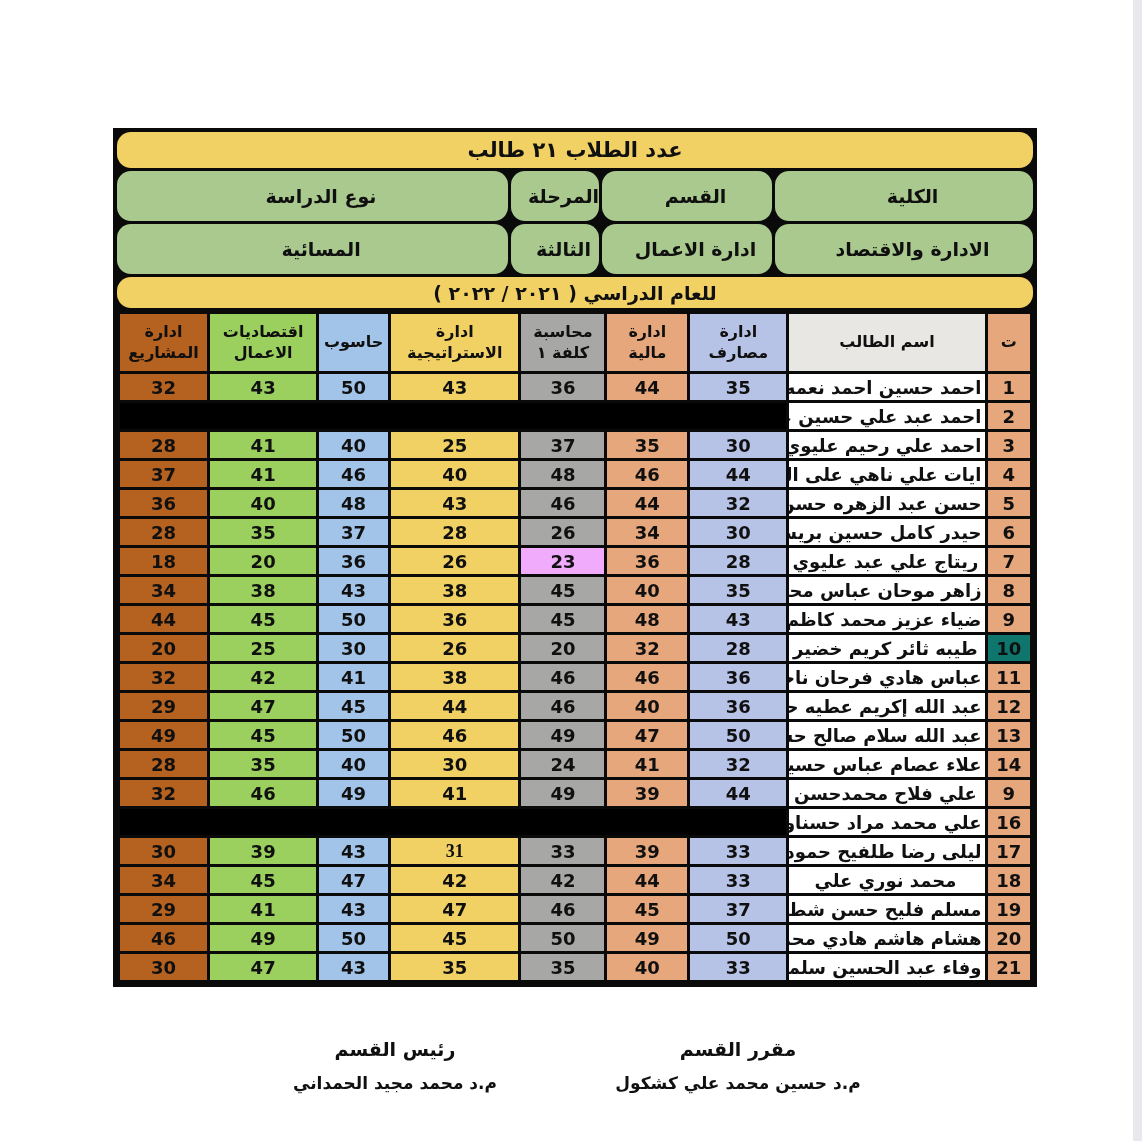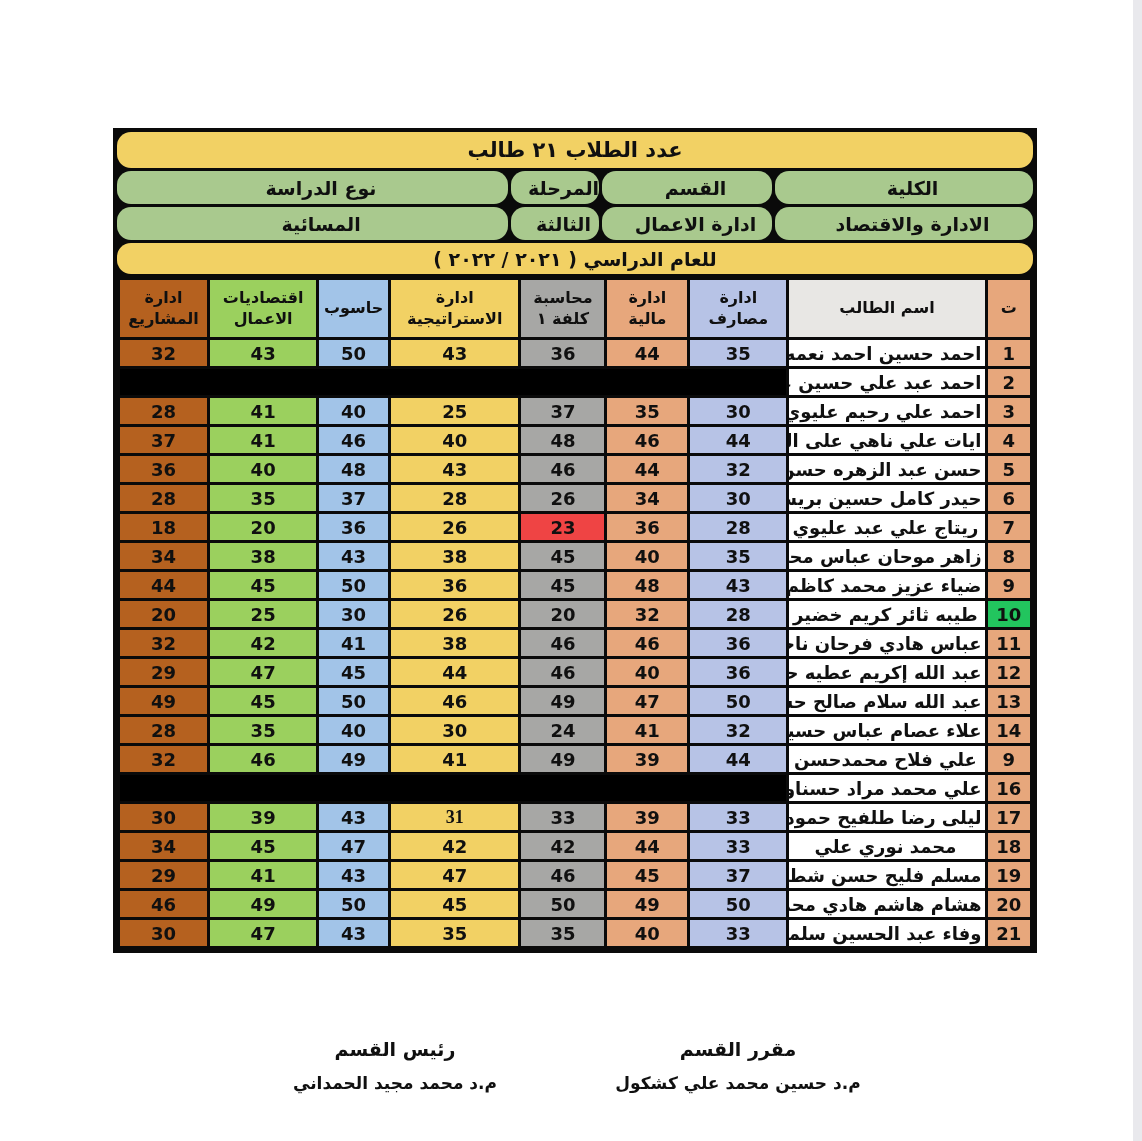--- a/index.html
+++ b/index.html
@@ -10,21 +10,21 @@
   .photo-edge { position:absolute; right:0; top:0; width:9px; height:100%;
                 background:#e9e9ed; }
 
   .sheet { position:absolute; left:113px; top:128px; width:924px;
            background:#0a0a0a; padding:4px; direction:rtl; }
 
   .band { display:flex; gap:3px; margin-bottom:3px; }
   .bcell { display:flex; align-items:center; justify-content:center;
            font-size:19px; text-align:center;border-radius:14px; }
   .band-title .bcell  { height:36px; flex:1; background:#f2d164; font-size:21px; }
-  .band-labels .bcell, .band-values .bcell { height:33px; background:#a9c98e;padding-left:17px; }
+  .band-labels .bcell, .band-values .bcell { height:50px; background:#a9c98e;padding-left:17px; }
   .band-year .bcell   { height:31px; flex:1; background:#f2d164; }
   .w-college { width:258px; }
   .w-dept    { width:170px; }
   .w-stage   { width:88px; }
   .w-type    { flex:1; }
 
   table.grades { width:100%; border-collapse:collapse; table-layout:fixed; direction:rtl; }
   table.grades th, table.grades td { border:3px solid #0a0a0a; text-align:center;
                                      vertical-align:middle; overflow:hidden; }
   table.grades th { height:60px; font-size:16px; line-height:1.3; white-space:pre-line; }
@@ -170,21 +170,21 @@
           <td class="cell-grade" style="background: rgb(242, 209, 100);">28</td>
           <td class="cell-grade" style="background: rgb(162, 196, 232);">37</td>
           <td class="cell-grade" style="background: rgb(155, 208, 94);">35</td>
           <td class="cell-grade" style="background: rgb(181, 97, 31);">28</td>
         </tr>
         <tr>
           <td class="cell-no" style="background: rgb(231, 167, 124);">7</td>
           <td class="cell-name">ريتاج علي عبد عليوي</td>
           <td class="cell-grade" style="background: rgb(183, 195, 230);">28</td>
           <td class="cell-grade" style="background: rgb(231, 167, 124);">36</td>
-          <td class="cell-grade" style="background: #ef4444;">23</td>
+          <td class="cell-grade" style="background: #f0abfc;">23</td>
           <td class="cell-grade" style="background: rgb(242, 209, 100);">26</td>
           <td class="cell-grade" style="background: rgb(162, 196, 232);">36</td>
           <td class="cell-grade" style="background: rgb(155, 208, 94);">20</td>
           <td class="cell-grade" style="background: rgb(181, 97, 31);">18</td>
         </tr>
         <tr>
           <td class="cell-no" style="background: rgb(231, 167, 124);">8</td>
           <td class="cell-name">زاهر موحان عباس محمد</td>
           <td class="cell-grade" style="background: rgb(183, 195, 230);">35</td>
           <td class="cell-grade" style="background: rgb(231, 167, 124);">40</td>
@@ -199,21 +199,21 @@
           <td class="cell-name">ضياء عزيز محمد كاظم</td>
           <td class="cell-grade" style="background: rgb(183, 195, 230);">43</td>
           <td class="cell-grade" style="background: rgb(231, 167, 124);">48</td>
           <td class="cell-grade" style="background: rgb(167, 167, 165);">45</td>
           <td class="cell-grade" style="background: rgb(242, 209, 100);">36</td>
           <td class="cell-grade" style="background: rgb(162, 196, 232);">50</td>
           <td class="cell-grade" style="background: rgb(155, 208, 94);">45</td>
           <td class="cell-grade" style="background: rgb(181, 97, 31);">44</td>
         </tr>
         <tr>
-          <td class="cell-no" style="background: #22c55e;">10</td>
+          <td class="cell-no" style="background: #0f766e;">10</td>
           <td class="cell-name">طيبه ثائر كريم خضير</td>
           <td class="cell-grade" style="background: rgb(183, 195, 230);">28</td>
           <td class="cell-grade" style="background: rgb(231, 167, 124);">32</td>
           <td class="cell-grade" style="background: rgb(167, 167, 165);">20</td>
           <td class="cell-grade" style="background: rgb(242, 209, 100);">26</td>
           <td class="cell-grade" style="background: rgb(162, 196, 232);">30</td>
           <td class="cell-grade" style="background: rgb(155, 208, 94);">25</td>
           <td class="cell-grade" style="background: rgb(181, 97, 31);">20</td>
         </tr>
         <tr>

